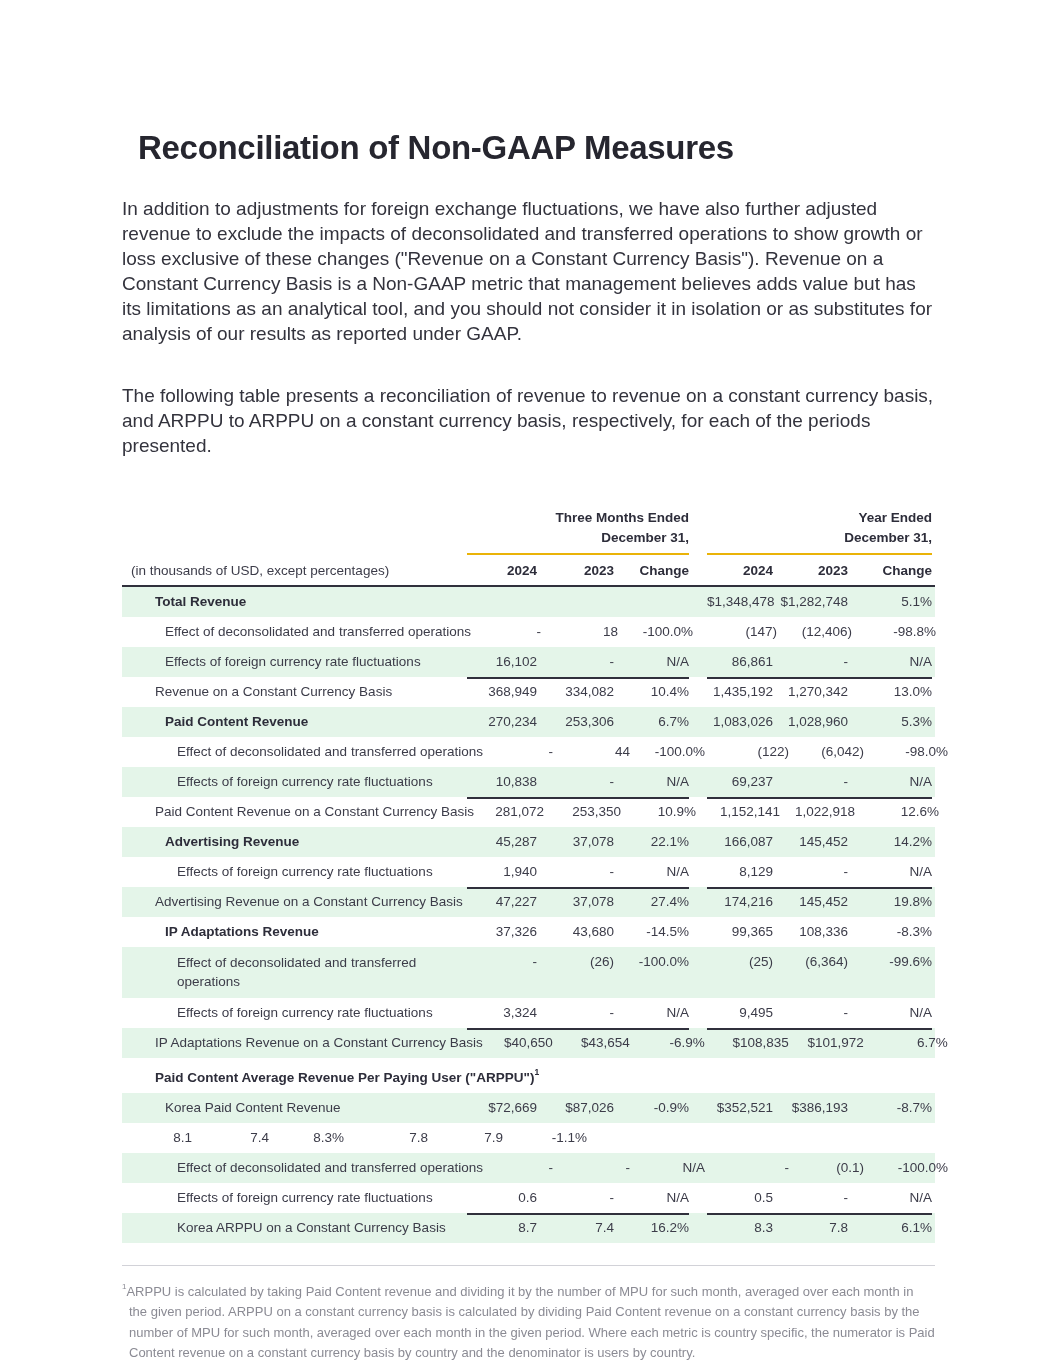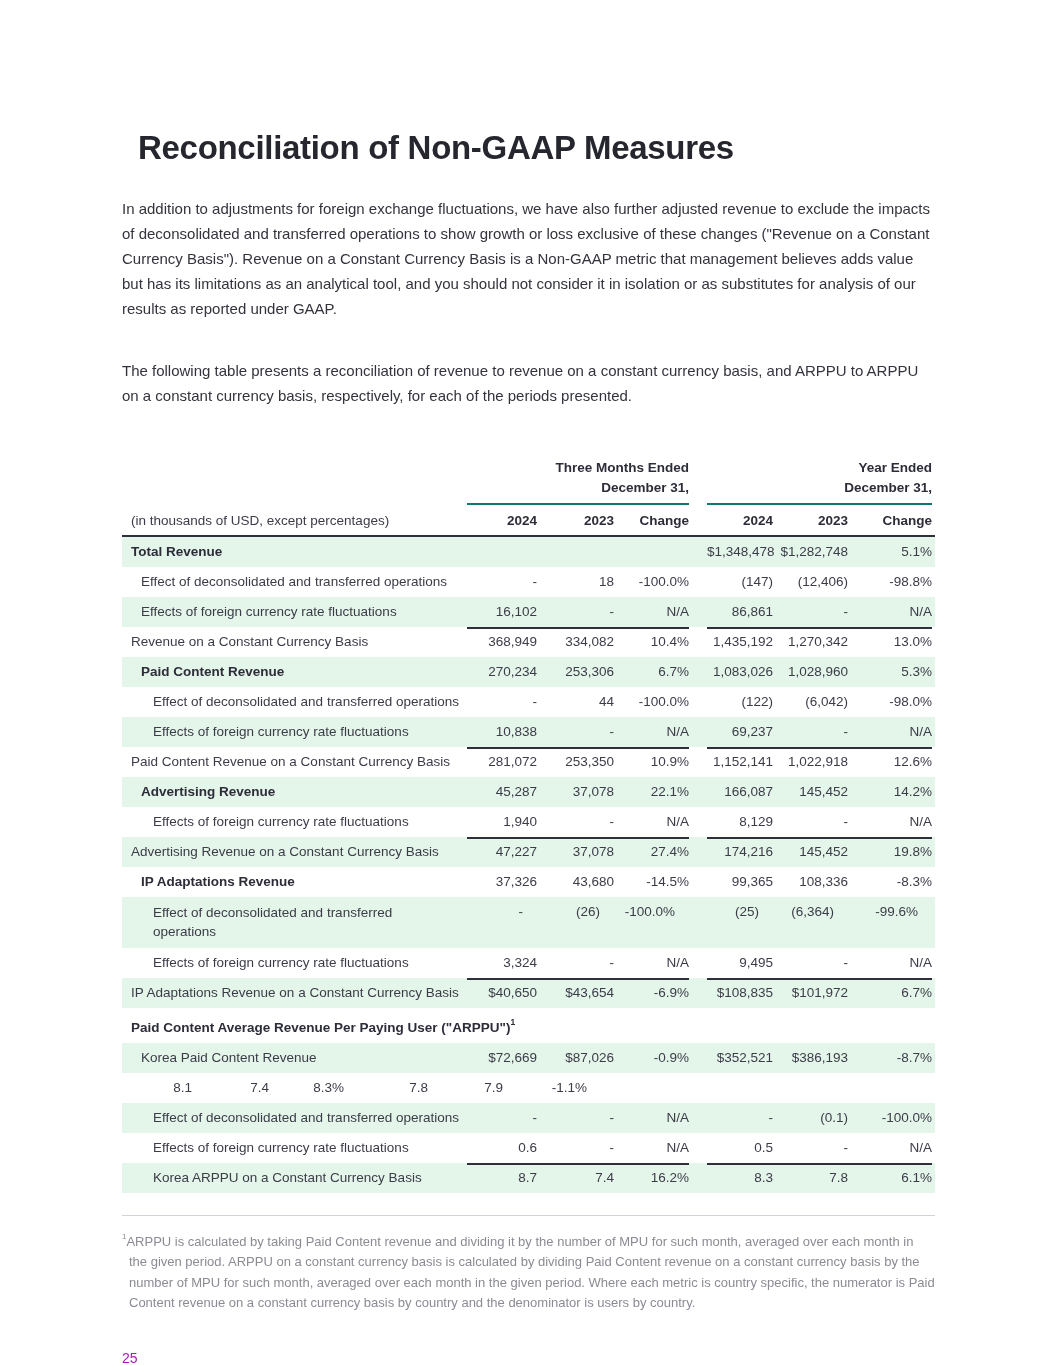--- a/index.html
+++ b/index.html
@@ -5,48 +5,48 @@
   html,body { margin:0; padding:0; background:#ffffff; }
   .page {
     position:relative; width:1055px; height:1365px; background:#ffffff;
     box-sizing:border-box; padding:112px 120px 0 122px; overflow:hidden;
     font-family:"Liberation Sans", sans-serif; color:#33333d;
   }
   .title {
     margin:16px; font-size:33px; line-height:40px; font-weight:700;
     color:#26262f; letter-spacing:-0.3px;
   }
-  .intro { margin:28px 0 0 0; font-size:15px; line-height:25px; color:#33333d; }
+  .intro { margin:28px 0 0 0; font-size:19px; line-height:25px; color:#33333d; }
   .intro.second { margin-top:37px; }
 
   
   .table { margin-top:50px; font-size:13.5px; color:#3c3c49; }
   .trow, .col-row, .span-row { display:flex; }
   .vgroup { display:flex; flex:none; }
   .g1 { width:222px; }
   .g2 { width:225px; margin-left:18px; }
   .g1 .val:nth-child(1){ width:70px; } .g1 .val:nth-child(2){ width:77px; } .g1 .val:nth-child(3){ width:75px; }
   .g2 .val:nth-child(1){ width:66px; } .g2 .val:nth-child(2){ width:75px; } .g2 .val:nth-child(3){ width:84px; }
   .val { text-align:right; white-space:nowrap; }
 
   .span-row { padding-right:3px; }
   .span-row .spacer { flex:1; }
   .span-head {
     display:block; text-align:right; font-weight:700; color:#2d2d3a;
-    line-height:20px; padding-bottom:5px; border-bottom:2px solid #0f766e;
+    line-height:20px; padding-bottom:5px; border-bottom:2px solid #eab308;
   }
   .col-row {
     padding-right:3px; height:30px; align-items:center;
     border-bottom:2px solid #30303c;
   }
   .col-row .corner { flex:1; padding-left:9px; font-weight:400; color:#3c3c49; }
   .col-row .val { font-weight:700; color:#2d2d3a; }
 
   .trow { min-height:30px; align-items:center; padding-right:3px; position:relative; }
-  .trow .label { flex:1; padding-left:9px; line-height:30px; white-space:nowrap; }
+  .trow .label { flex:1; padding-left:9px; line-height:30px; white-space:nowrap;margin-left:24px; }
   .trow.indent-1 .label { padding-left:19px; }
   .trow.indent-2 .label { padding-left:31px; }
   .trow.bold .label { font-weight:700; color:#2d2d3a; }
   .trow.shade-green { background:#e4f5e9; }
   .trow .val { line-height:30px; }
   .trow.wrap { align-items:flex-start; }
   .trow.wrap .label {
     white-space:normal; max-width:300px; line-height:19px;
     padding-top:6px; padding-bottom:7px;
   }

